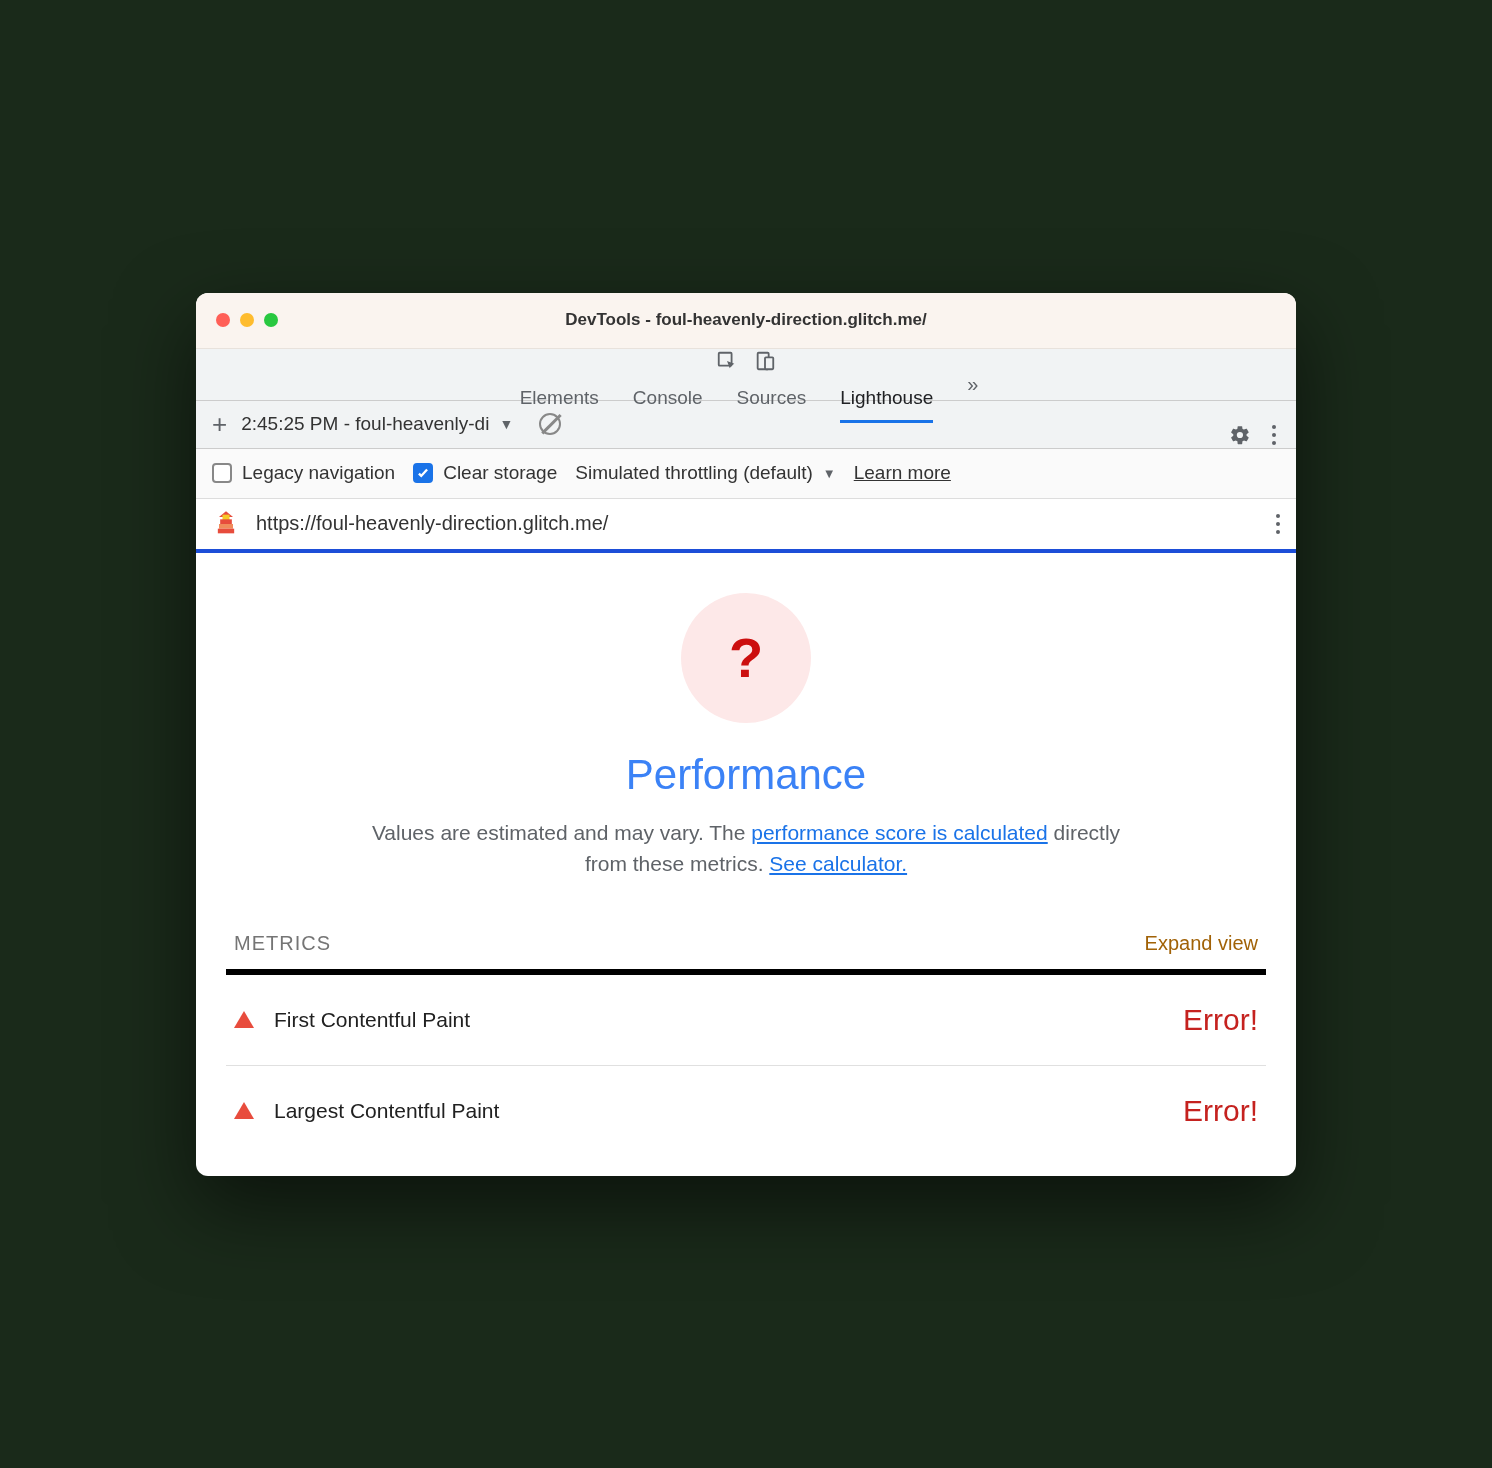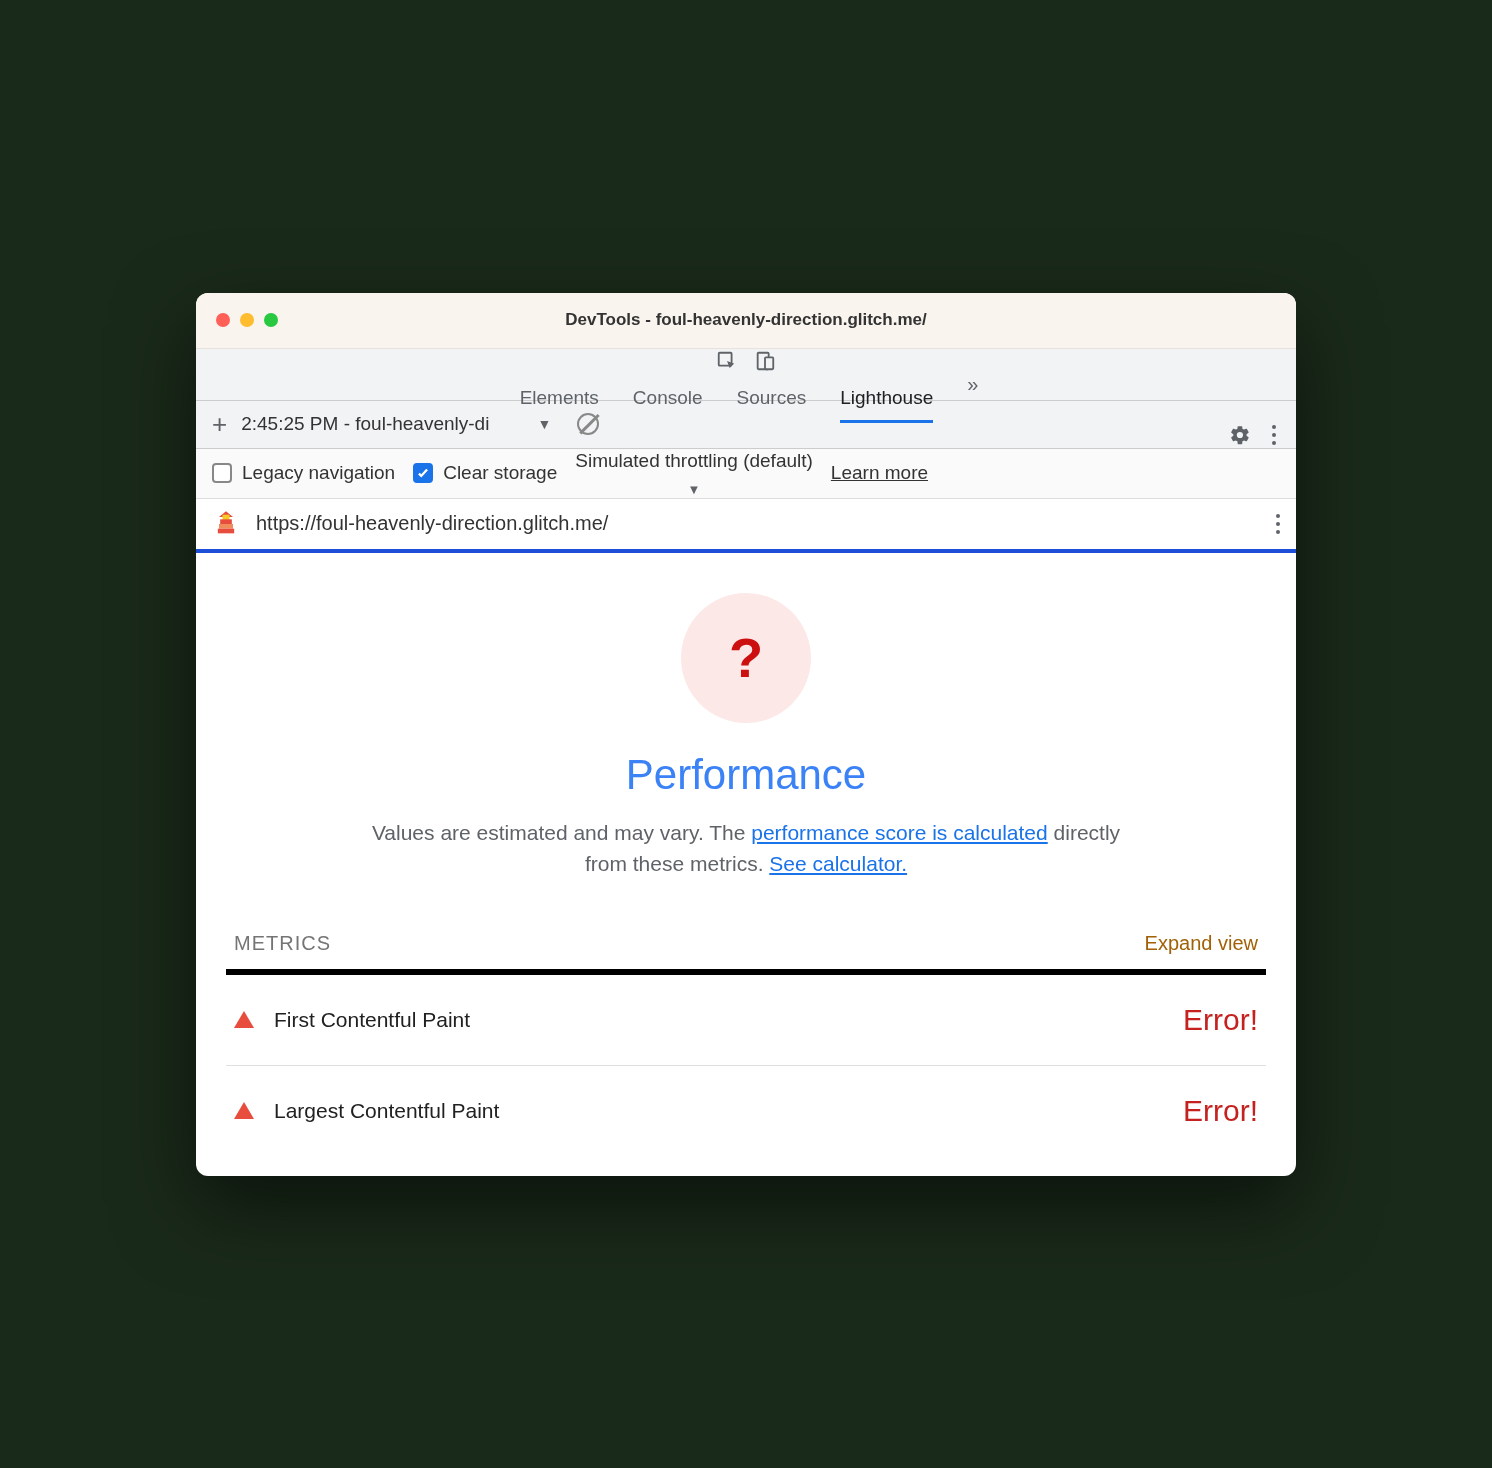--- a/index.html
+++ b/index.html
@@ -78,21 +78,20 @@
     padding: 0 16px;
     gap: 14px;
   }
   .plus { font-size: 26px; color:#5f6368; cursor:pointer; line-height:1; }
   .report-select {
     display:flex; align-items:center;
     font-size: 19px; color:#333;
     max-width: 340px;
     overflow:hidden;
     white-space:nowrap;
-    gap:38px;
   }
   .report-select .caret { margin-left: 10px; font-size:14px; color:#5f6368; }
   .noentry {
     width: 22px; height:22px; border:2.5px solid #888; border-radius:50%;
     position:relative; margin-left:12px;
   }
   .noentry::after {
     content:""; position:absolute; width:2.5px; height:26px; background:#888;
     transform:rotate(45deg); left:9px; top:-4px;
   }
@@ -108,21 +107,21 @@
     font-size: 19px;
     color:#333;
   }
   .cbwrap { display:flex; align-items:center; gap:10px; }
   .checkbox {
     width:20px; height:20px; border:2px solid #888; border-radius:4px;
     display:flex; align-items:center; justify-content:center; background:#fff;
   }
   .checkbox.checked { background:#1a73e8; border-color:#1a73e8; }
   .checkbox.checked svg { width:14px; height:14px; }
-  .dropdown { display:flex; align-items:center; gap:10px; cursor:pointer;flex-direction:column; }
+  .dropdown { display:flex; align-items:center; gap:10px; cursor:pointer; }
   .learn { text-decoration: underline; color:#333; cursor:pointer; }
 
   .urlbar {
     height: 54px;
     border-bottom: 4px solid #1d4ed8;
     display:flex;
     align-items:center;
     padding: 0 16px;
     gap: 16px;
     font-size: 20px;

